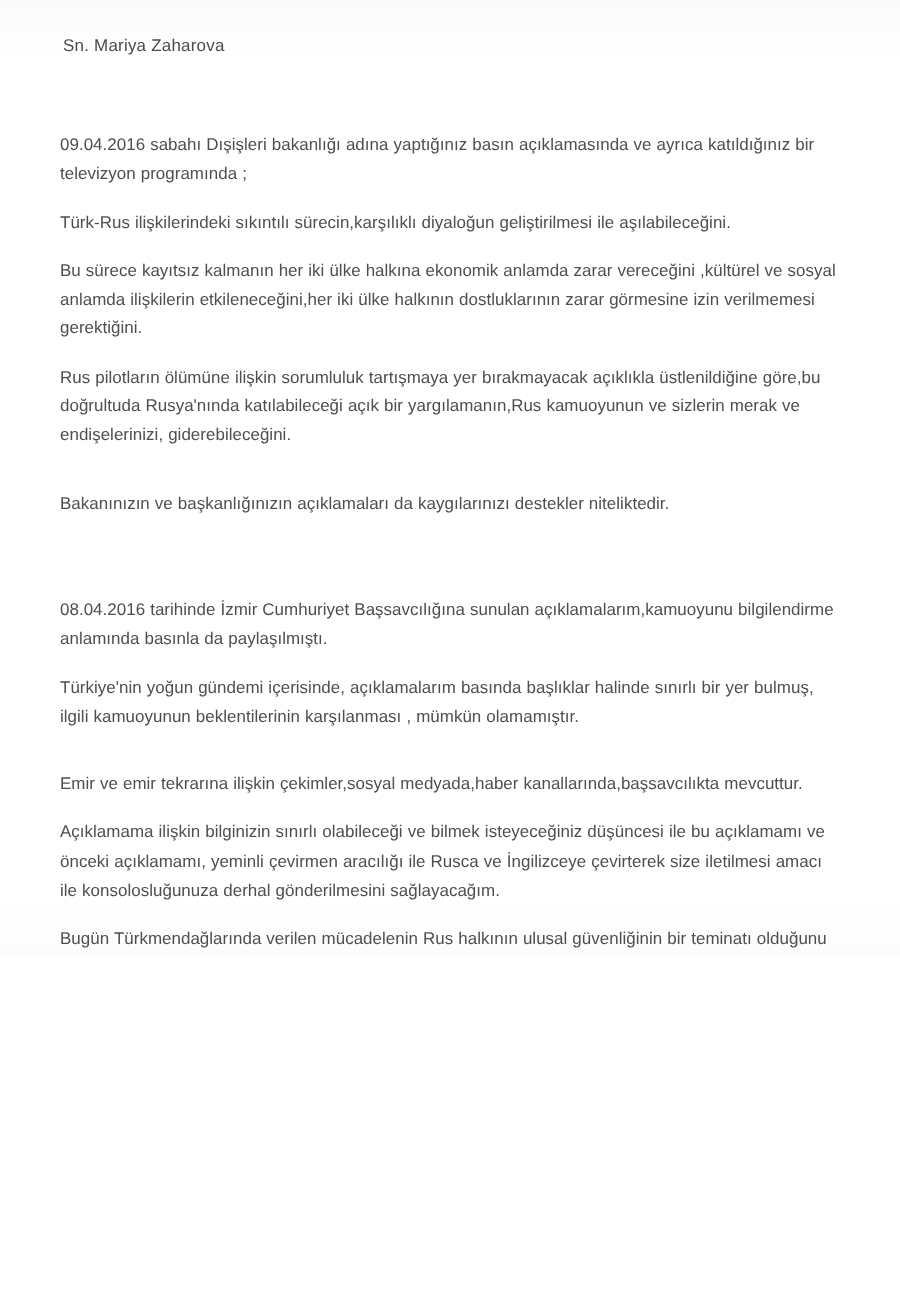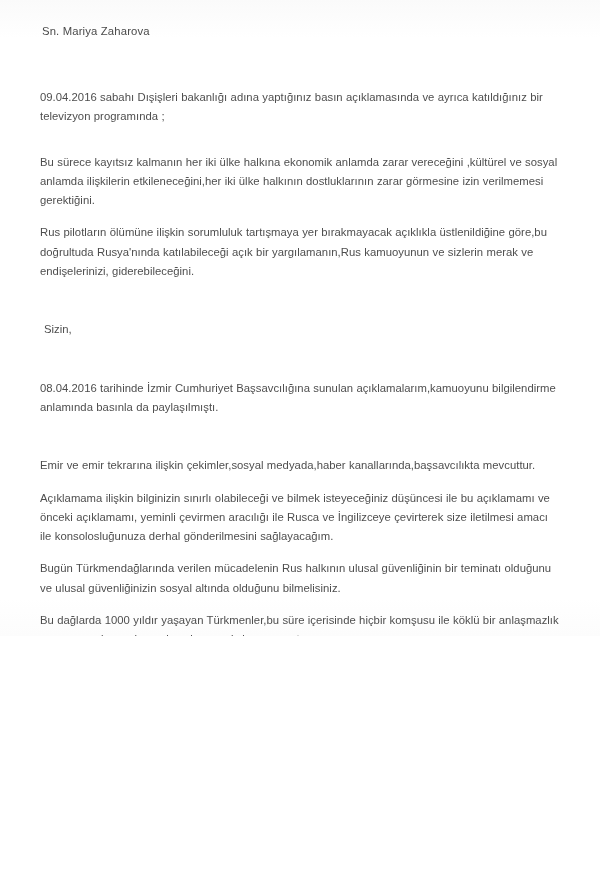--- a/index.html
+++ b/index.html
@@ -85,42 +85,44 @@
 
   <div class="body-text">
 
     <p class="addressee">Sn. Mariya  Zaharova</p>
 
     <div class="gap-salutation"></div>
 
     <p class="para">09.04.2016 sabahı Dışişleri bakanlığı adına yaptığınız basın açıklamasında ve ayrıca katıldığınız  bir televizyon programında ;</p>
     <div class="para-gap"></div>
 
+    <p class="para">Türk-Rus ilişkilerindeki sıkıntılı sürecin,karşılıklı diyaloğun geliştirilmesi ile aşılabileceğini.</p>
     <div class="para-gap"></div>
 
     <p class="para">Bu sürece kayıtsız kalmanın her iki ülke halkına ekonomik anlamda zarar vereceğini ,kültürel ve sosyal anlamda ilişkilerin etkileneceğini,her iki ülke halkının dostluklarının  zarar görmesine izin verilmemesi gerektiğini.</p>
     <div class="para-gap"></div>
 
     <p class="para">Rus pilotların ölümüne ilişkin sorumluluk tartışmaya yer bırakmayacak açıklıkla üstlenildiğine göre,bu doğrultuda Rusya'nında katılabileceği açık bir  yargılamanın,Rus kamuoyunun ve sizlerin  merak ve endişelerinizi,  giderebileceğini.</p>
     <div class="para-gap"></div>
 
     <div class="para-gap"></div>
 
+    <p class="para">Bakanınızın ve başkanlığınızın açıklamaları da kaygılarınızı destekler niteliktedir.</p>
     <div class="para-gap"></div>
 
-    <p class="para indent">Sizin,</p>
     <div class="para-gap"></div>
 
     <div class="para-gap"></div>
 
     <div class="para-gap"></div>
 
     <p class="para">08.04.2016 tarihinde İzmir Cumhuriyet Başsavcılığına sunulan açıklamalarım,kamuoyunu bilgilendirme anlamında basınla da paylaşılmıştı.</p>
     <div class="para-gap"></div>
 
+    <p class="para">Türkiye'nin yoğun gündemi içerisinde, açıklamalarım basında başlıklar halinde sınırlı bir yer bulmuş, ilgili kamuoyunun beklentilerinin karşılanması , mümkün olamamıştır.</p>
     <div class="para-gap"></div>
 
     <div class="para-gap"></div>
 
     <p class="para">Emir ve emir tekrarına ilişkin çekimler,sosyal medyada,haber kanallarında,başsavcılıkta mevcuttur.</p>
     <div class="para-gap"></div>
 
     <p class="para">Açıklamama ilişkin bilginizin sınırlı olabileceği ve bilmek isteyeceğiniz düşüncesi ile bu açıklamamı ve önceki açıklamamı, yeminli çevirmen aracılığı ile Rusca ve İngilizceye çevirterek size iletilmesi amacı ile konsolosluğunuza derhal gönderilmesini sağlayacağım.</p>
     <div class="para-gap"></div>
 

